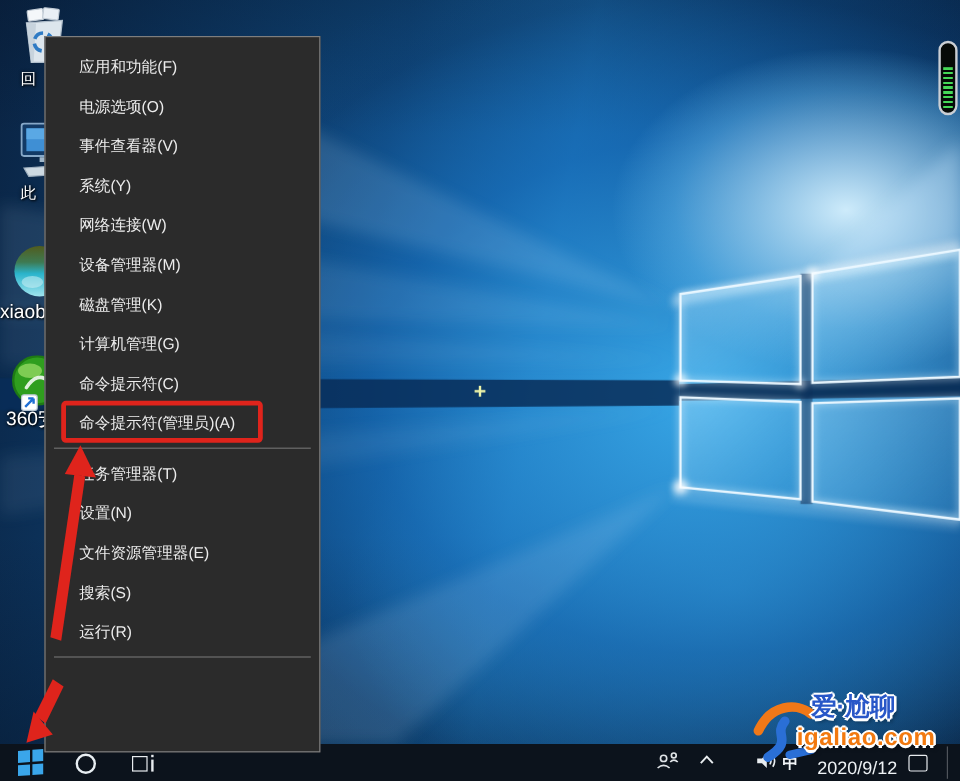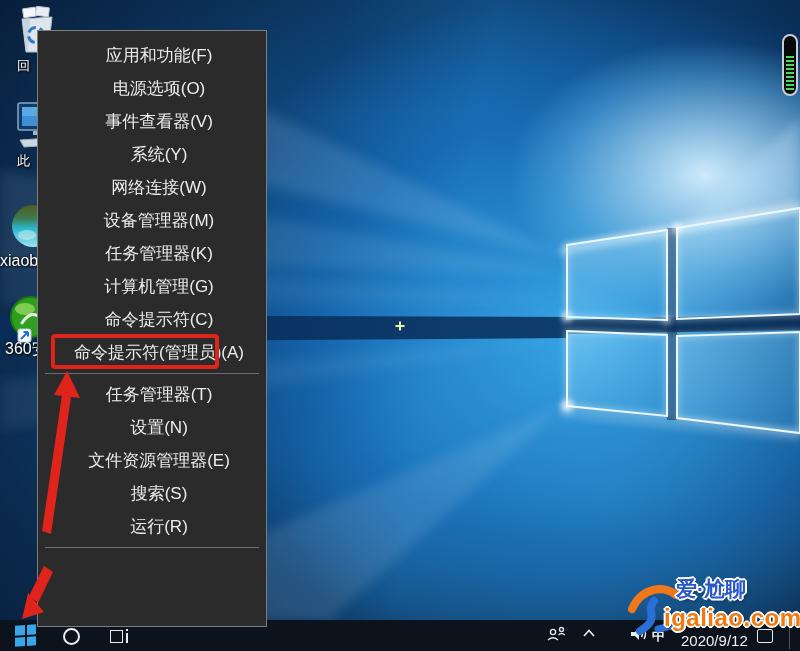--- a/index.html
+++ b/index.html
@@ -17,21 +17,21 @@
   .wallpaper svg{position:absolute;left:0;top:0;}
 
   
   .dicon{position:absolute;}
   .dlabel{position:absolute;color:#fff;text-shadow:1px 1px 2px #000,0 0 3px #000;white-space:nowrap;}
 
   
   .winx{position:absolute;left:37px;top:30px;width:230px;height:597px;box-sizing:border-box;
     background:#2b2b2b;border:1px solid #7e7e7e;z-index:5;padding:8px 0;}
   .mi{height:33px;display:flex;align-items:center;padding:0 14px 0 28px;
-    color:#ececec;font-size:17px;cursor:default;justify-content:center;}
+    color:#ececec;font-size:13px;cursor:default;}
   .mi .lbl{white-space:nowrap;}
   .msep{height:1px;background:#6e6e6e;margin:4px 7px;}
   .chev{margin-left:auto;width:8px;height:8px;border-top:2px solid #9fc3e0;border-right:2px solid #9fc3e0;
     transform:rotate(45deg);margin-right:4px;}
   .redbox{position:absolute;left:13px;top:303px;width:168px;height:35px;box-sizing:border-box;
     border:4px solid #df241c;border-radius:4px;pointer-events:none;}
 
   
   .taskbar{position:absolute;left:0;top:620px;width:800px;height:31px;background:#0c131c;z-index:3;}
   .startlogo{position:absolute;left:15px;top:5px;width:21px;height:21px;display:grid;
@@ -59,21 +59,21 @@
   .volbars{position:absolute;left:2px;right:2px;bottom:4px;height:34px;
     background:repeating-linear-gradient(to top,#45d957 0 2px,rgba(0,0,0,0) 2px 4px);}
 
   
   .arrows{position:absolute;left:0;top:0;z-index:6;pointer-events:none;}
 
   
   .wm{position:absolute;right:4px;bottom:6px;width:172px;height:70px;z-index:9;pointer-events:none;}
   .wm-title{position:absolute;left:52px;top:0;font-size:21px;font-weight:bold;color:#2857c8;white-space:nowrap;
     text-shadow:-2px 0 #fff,2px 0 #fff,0 -2px #fff,0 2px #fff,-1px -1px #fff,1px 1px #fff,1px -1px #fff,-1px 1px #fff,2px 3px 3px rgba(0,0,0,.35);}
-  .wm-url{position:absolute;left:40px;top:29px;font-size:24px;font-weight:bold;color:#f2790f;white-space:nowrap;letter-spacing:.5px;
+  .wm-url{position:absolute;left:40px;top:29px;font-size:20px;font-weight:bold;color:#f2790f;white-space:nowrap;letter-spacing:.5px;
     text-shadow:-2px 0 #fff,2px 0 #fff,0 -2px #fff,0 2px #fff,-1px -1px #fff,1px 1px #fff,1px -1px #fff,-1px 1px #fff,2px 3px 3px rgba(0,0,0,.35);}
 </style>
 </head>
 <body>
 
 <div id="screen">
 
   <div class="wallpaper">
     <svg width="800" height="620" viewBox="0 0 800 620">
       <defs>
@@ -189,21 +189,21 @@
     <div class="mi">
         <span class="lbl">系统(Y)</span>
       </div>
     <div class="mi">
         <span class="lbl">网络连接(W)</span>
       </div>
     <div class="mi">
         <span class="lbl">设备管理器(M)</span>
       </div>
     <div class="mi">
-        <span class="lbl">任务管理器(K)</span>
+        <span class="lbl">磁盘管理(K)</span>
       </div>
     <div class="mi">
         <span class="lbl">计算机管理(G)</span>
       </div>
     <div class="mi">
         <span class="lbl">命令提示符(C)</span>
       </div>
     <div class="mi">
         <span class="lbl">命令提示符(管理员)(A)</span>
       </div>

